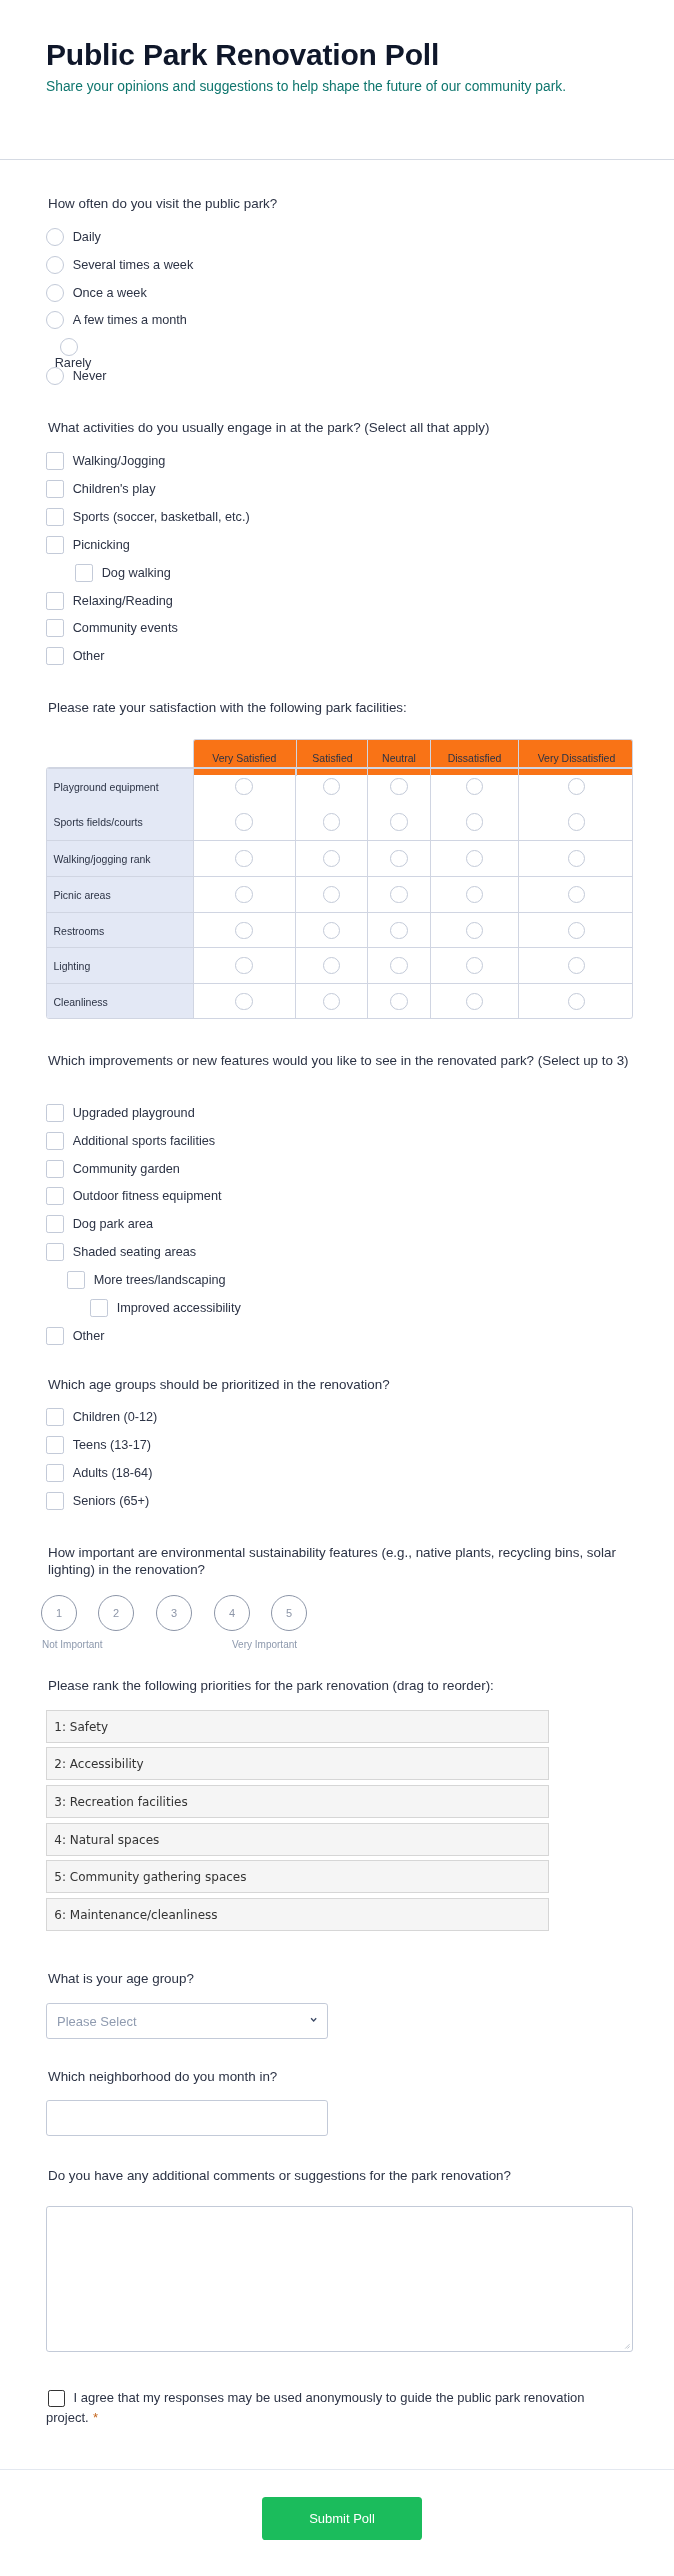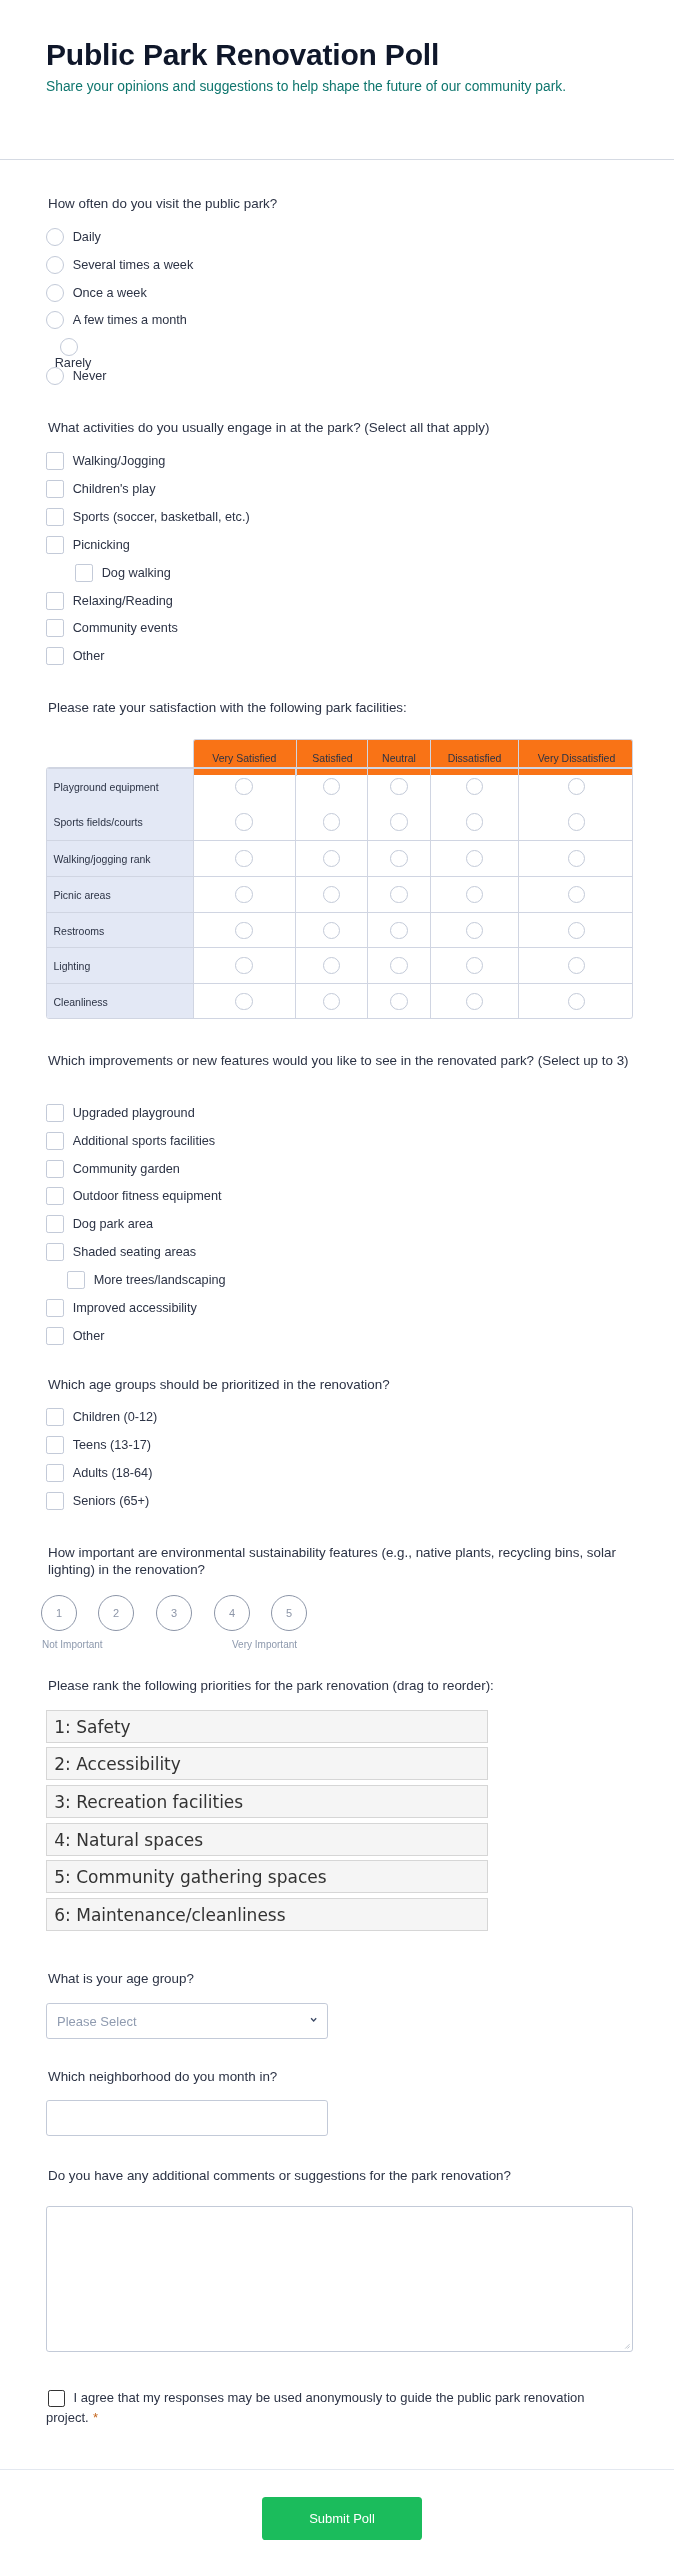--- a/index.html
+++ b/index.html
@@ -26,21 +26,21 @@
   .mx-row:first-child { border-top: none; }
   .mx-rowlabel { position: absolute; left: 0; top: 0; width: 147px; height: 100%; background: #e3e8f5; display: flex; align-items: center; padding-left: 6.5px; font-size: 10.5px; color: #2c3345; border-right: 0.7px solid #d0d5e2; }
   .mx-cell { position: absolute; top: 0; height: 100%; display: flex; align-items: center; justify-content: center; border-left: 0.7px solid #d0d5e2; }
   .mx-radio { width: 17.4px; height: 17.4px; border: 0.7px solid #c3cad8; border-radius: 50%; background: #fff; }
 
   
   .scale-btn { position: absolute; top: 1595px; width: 36px; height: 36px; border: 1.1px solid #8d96a8; border-radius: 50%; display: flex; align-items: center; justify-content: center; font-size: 11px; color: #8d96a8; background: #fff; }
   .scale-cap { position: absolute; top: 1639px; font-size: 10px; color: #8d99ad; white-space: nowrap; }
 
   
-  .rank-item { position: absolute; left: 46px; width: 442px; height: 33px; background: #f5f5f5; border: 0.7px solid #d6d6d6; display: flex; align-items: center; padding-left: 7.3px; font-family: "DejaVu Sans", sans-serif; font-size: 17px; color: #333; }
+  .rank-item { position: absolute; left: 46px; width: 503px; height: 33px; background: #f5f5f5; border: 0.7px solid #d6d6d6; display: flex; align-items: center; padding-left: 7.3px; font-family: "DejaVu Sans", sans-serif; font-size: 12px; color: #333; }
 
   .select { position: absolute; left: 46px; top: 2003px; width: 282px; height: 36px; border: 0.7px solid #c3cad8; border-radius: 2.9px; display: flex; align-items: center; padding-left: 10px; font-size: 13px; color: #8f9bb0; background: #fff; }
   .chev { position: absolute; right: 10px; top: 12.3px; width: 7.3px; height: 7.3px; }
   .textinput { position: absolute; left: 46px; top: 2100px; width: 282px; height: 36px; border: 0.7px solid #c3cad8; border-radius: 2.9px; background: #fff; }
   .textarea { position: absolute; left: 46px; top: 2206px; width: 587px; height: 146px; border: 0.7px solid #c3cad8; border-radius: 2.9px; background: #fff; }
   .grip { position: absolute; right: 2.2px; bottom: 2.2px; width: 7.3px; height: 7.3px; }
 
   .agree-box { position: absolute; left: 48px; top: 2390px; width: 17.4px; height: 17.4px; border: 1.1px solid #333; border-radius: 2.2px; background: #fff; }
   .agree-text { position: absolute; left: 46px; top: 2388px; width: 551px; font-size: 13px; line-height: 19.6px; color: #2c3345; text-indent: 27.6px; }
   .req { color: #c4651c; margin-left: 4.4px; }
@@ -282,21 +282,21 @@
       <span class="opt-label">Dog park area</span>
     </div>
     <div class="opt" style="top: 1242px;">
       <span class="check"></span>
       <span class="opt-label">Shaded seating areas</span>
     </div>
     <div class="opt" style="top: 1270px; margin-left: 21px;">
       <span class="check"></span>
       <span class="opt-label">More trees/landscaping</span>
     </div>
-    <div class="opt" style="top: 1298px;">
+    <div class="opt" style="top: 1298px; margin-left: 44px;">
       <span class="check"></span>
       <span class="opt-label">Improved accessibility</span>
     </div>
     <div class="opt" style="top: 1326px;">
       <span class="check"></span>
       <span class="opt-label">Other</span>
     </div>
   </div>
 
 <div class="q-label" style="top:1377px">Which age groups should be prioritized in the renovation?</div>

